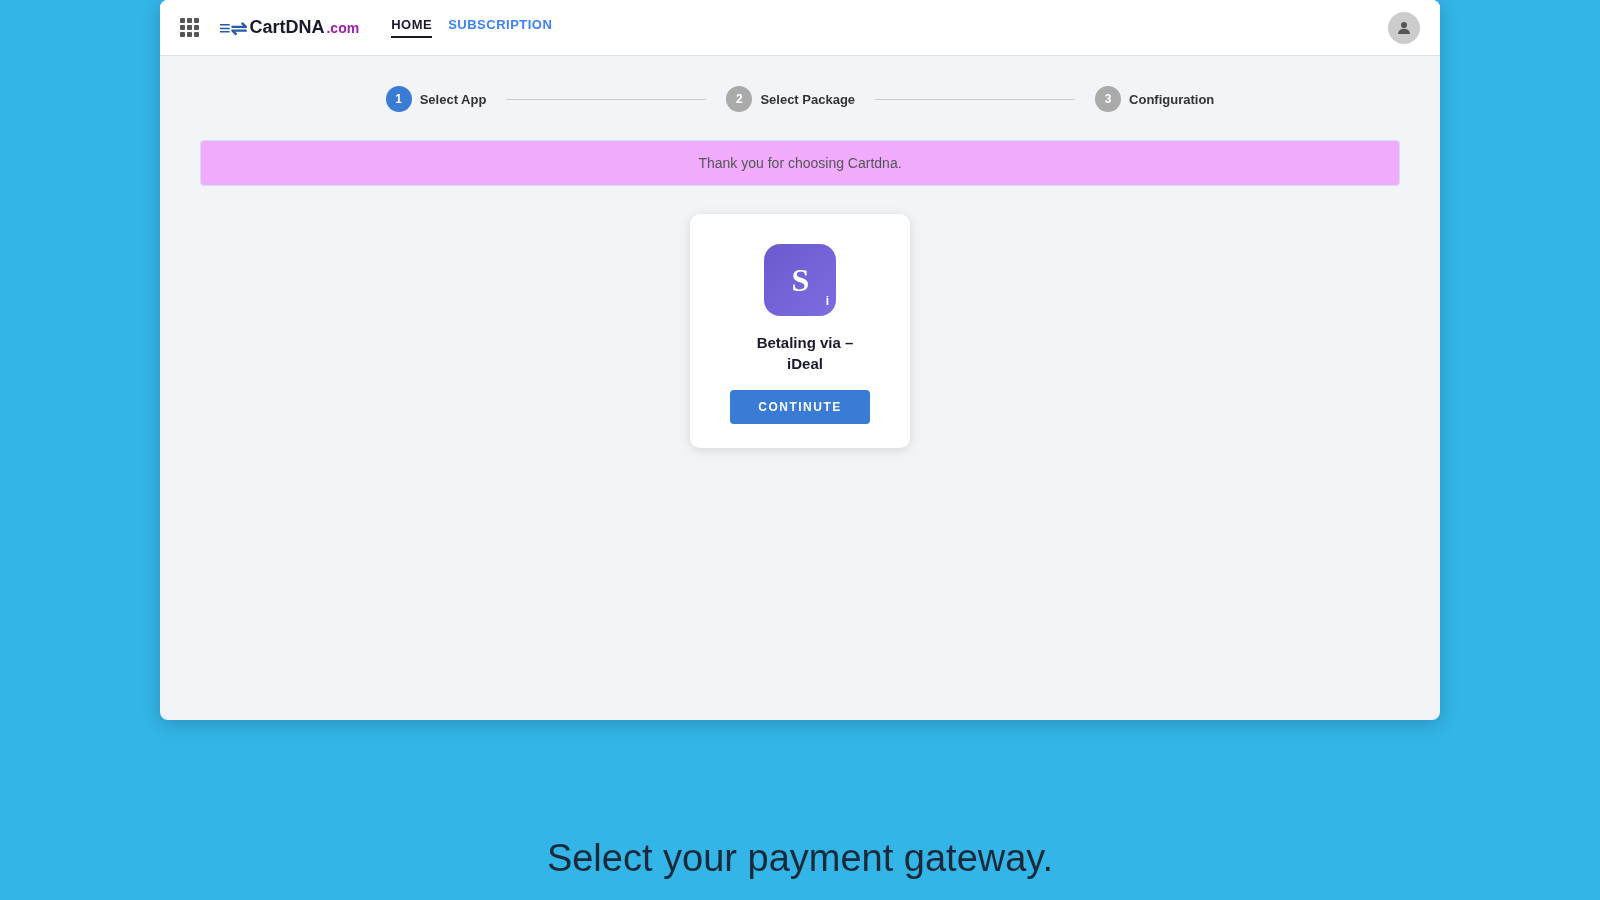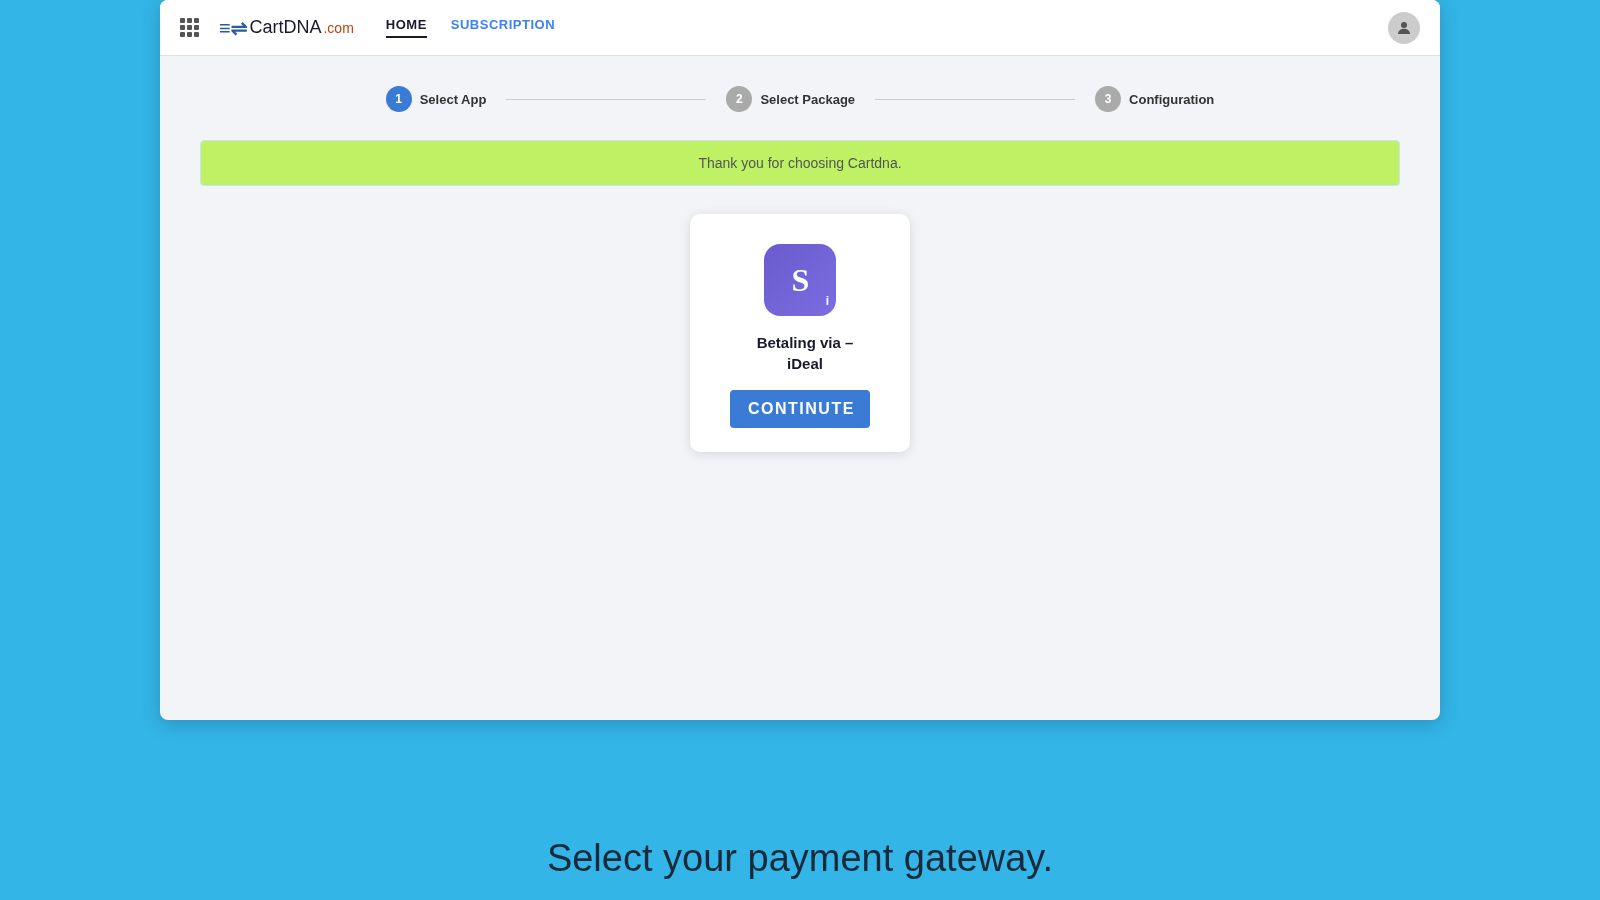--- a/index.html
+++ b/index.html
@@ -59,21 +59,21 @@
       align-items: center;
       gap: 2px;
       font-size: 18px;
       font-weight: 700;
       color: #1a1a2e;
       text-decoration: none;
     }
 
     .nav-links {
       display: flex;
-      gap: 24px;
+      gap: 16px;
       margin-left: 12px;
     }
 
     .nav-link {
       font-size: 13px;
       font-weight: 600;
       color: #3b82f6;
       text-decoration: none;
       padding-bottom: 4px;
       cursor: pointer;
@@ -159,21 +159,21 @@
     .step-line {
       flex: 1;
       height: 1px;
       background: #ccc;
       margin: 0 20px;
       max-width: 200px;
     }
 
     
     .thank-you-banner {
-      background: #bef264;
+      background: #f0abfc;
       border: 1px solid #c9e2f5;
       border-radius: 4px;
       padding: 14px 20px;
       text-align: center;
       margin-bottom: 28px;
       font-size: 14px;
       color: #555;
     }
 
     
@@ -235,21 +235,21 @@
       margin-left: 10px;
     }
 
     .continue-btn {
       background: #3a7bd5;
       color: white;
       border: none;
       border-radius: 4px;
       padding: 10px 18px;
       width: 100%;
-      font-size: 16px;
+      font-size: 12px;
       font-weight: 700;
       letter-spacing: 1.5px;
       cursor: pointer;
       text-transform: uppercase;
     }
 
     
     .bottom-caption {
       margin-top: auto;
       padding: 20px 0 20px;
@@ -271,22 +271,22 @@
         <span></span>
       <span></span>
         <span></span>
         <span></span>
       <span></span>
         <span></span>
         <span></span>
     </div>
     <div class="logo">
       <span style="color:#2a5ba8; font-size:20px;">≡⇌</span>
-        <span style="color:#1a1a2e; font-weight:400; font-size:18px;">CartDNA</span>
-        <span style="color:#c2410c; font-size:14px; font-weight:400;">.com</span>
+        <span style="color:#1a1a2e; font-weight:700; font-size:18px;">CartDNA</span>
+        <span style="color:#a21caf; font-size:14px; font-weight:700;">.com</span>
     </div>
     <div class="nav-links">
       <a class="nav-link active">HOME</a>
       <a class="nav-link">SUBSCRIPTION</a>
     </div>
     <div class="nav-spacer"></div>
     <div class="nav-avatar">
       <svg viewBox="0 0 24 24" fill="#555">
         <circle cx="12" cy="8" r="4"></circle>
         <path d="M4 20c0-4 3.6-7 8-7s8 3 8 7"></path>

